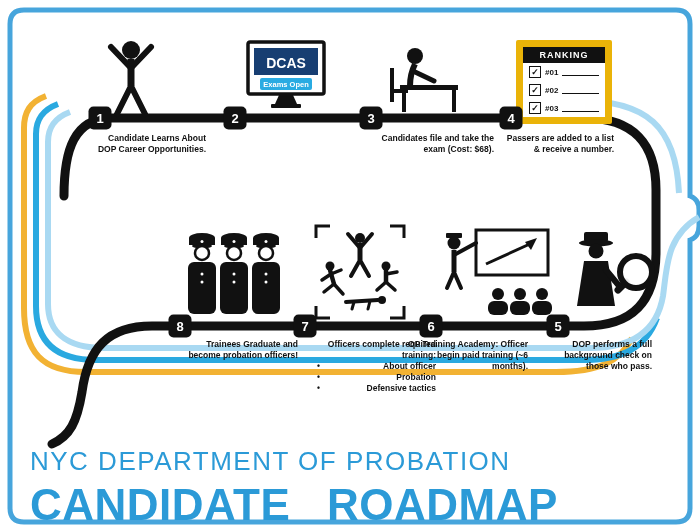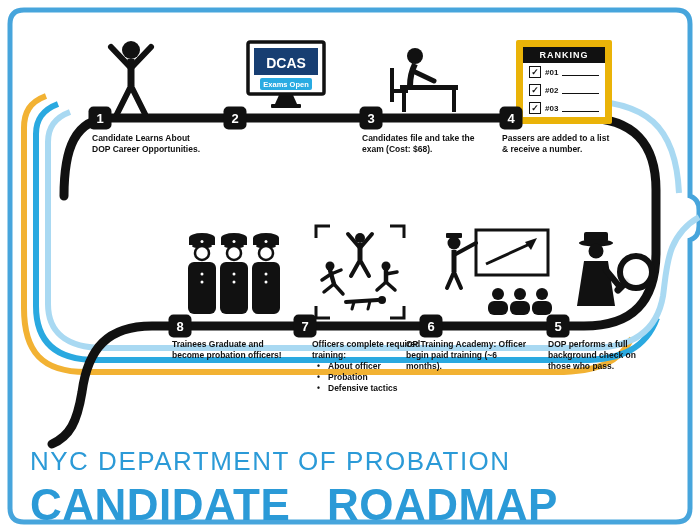--- a/index.html
+++ b/index.html
@@ -10,21 +10,21 @@
   .bg{position:absolute;left:0;top:0;}
   .icon{position:absolute;}
   svg text{font-family:"Liberation Sans",sans-serif;}
 
   .marker{
     position:absolute;width:23px;height:23px;background:#111;border-radius:5px;
     color:#fff;font-weight:700;font-size:13px;display:flex;align-items:center;
     justify-content:center;transform:translate(-50%,-50%);z-index:5;
   }
   .step-label{
-    position:absolute;font-size:8.5px;font-weight:700;line-height:1.3;color:#111;z-index:4;
+    position:absolute;font-size:8.5px;font-weight:700;line-height:1.3;color:#111;z-index:4;text-align:right;
   }
   .bullet{padding-left:16px;position:relative;}
   .bullet::before{content:"\2022";position:absolute;left:5px;}
 
   .rank-card{
     position:absolute;left:516px;top:40px;width:82px;background:#fff;
     border:7px solid #eab308;border-radius:2px;z-index:3;
   }
   .rank-head{background:#111;color:#fff;font-size:9px;font-weight:700;text-align:center;
     letter-spacing:1px;padding:3px 0;}

